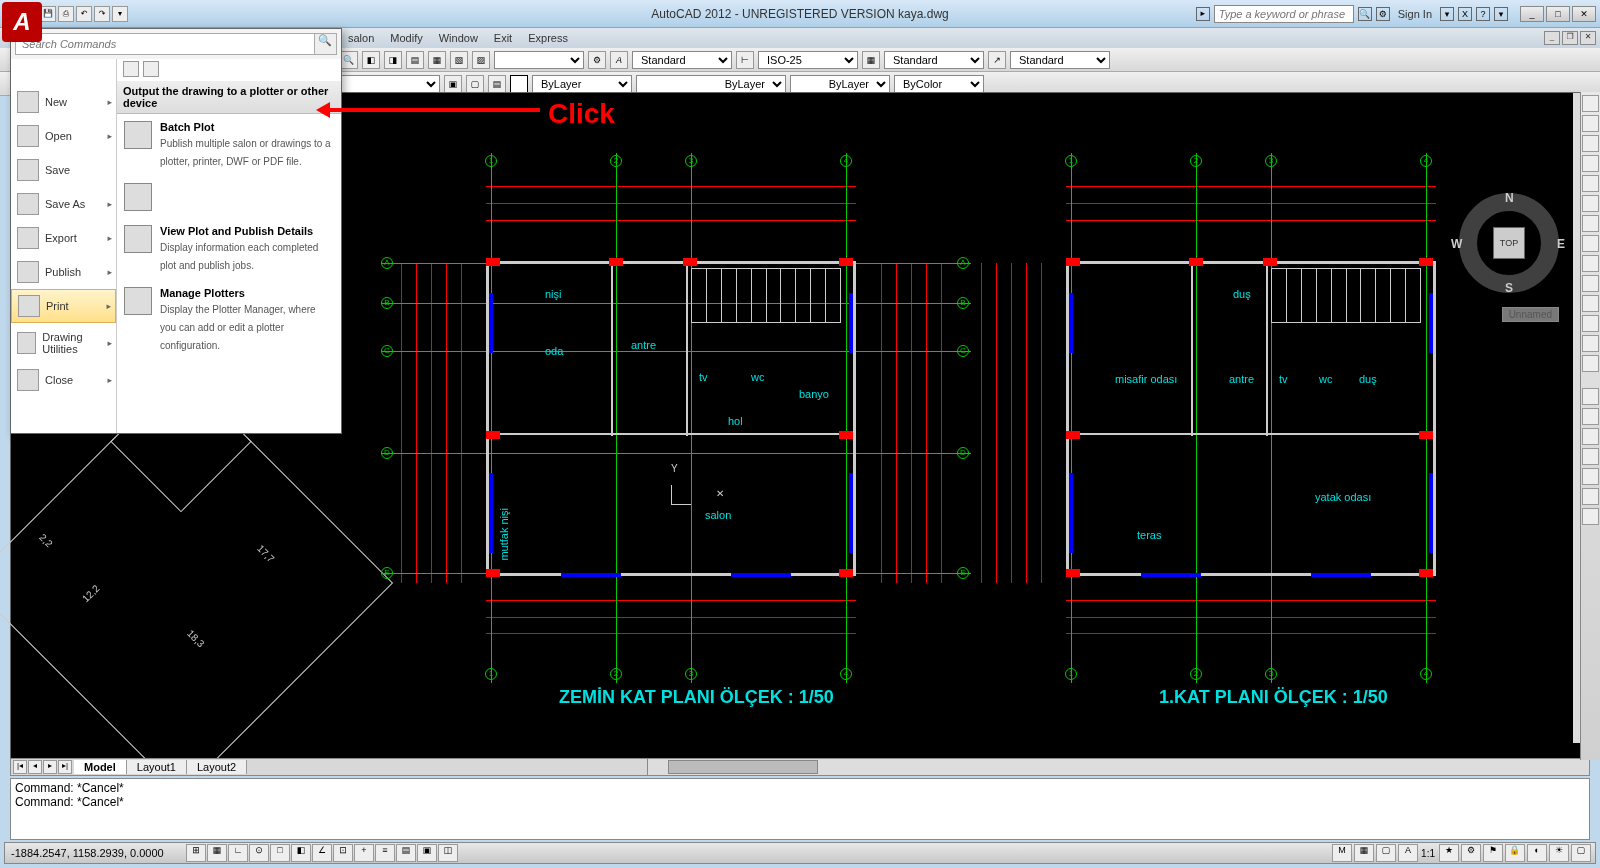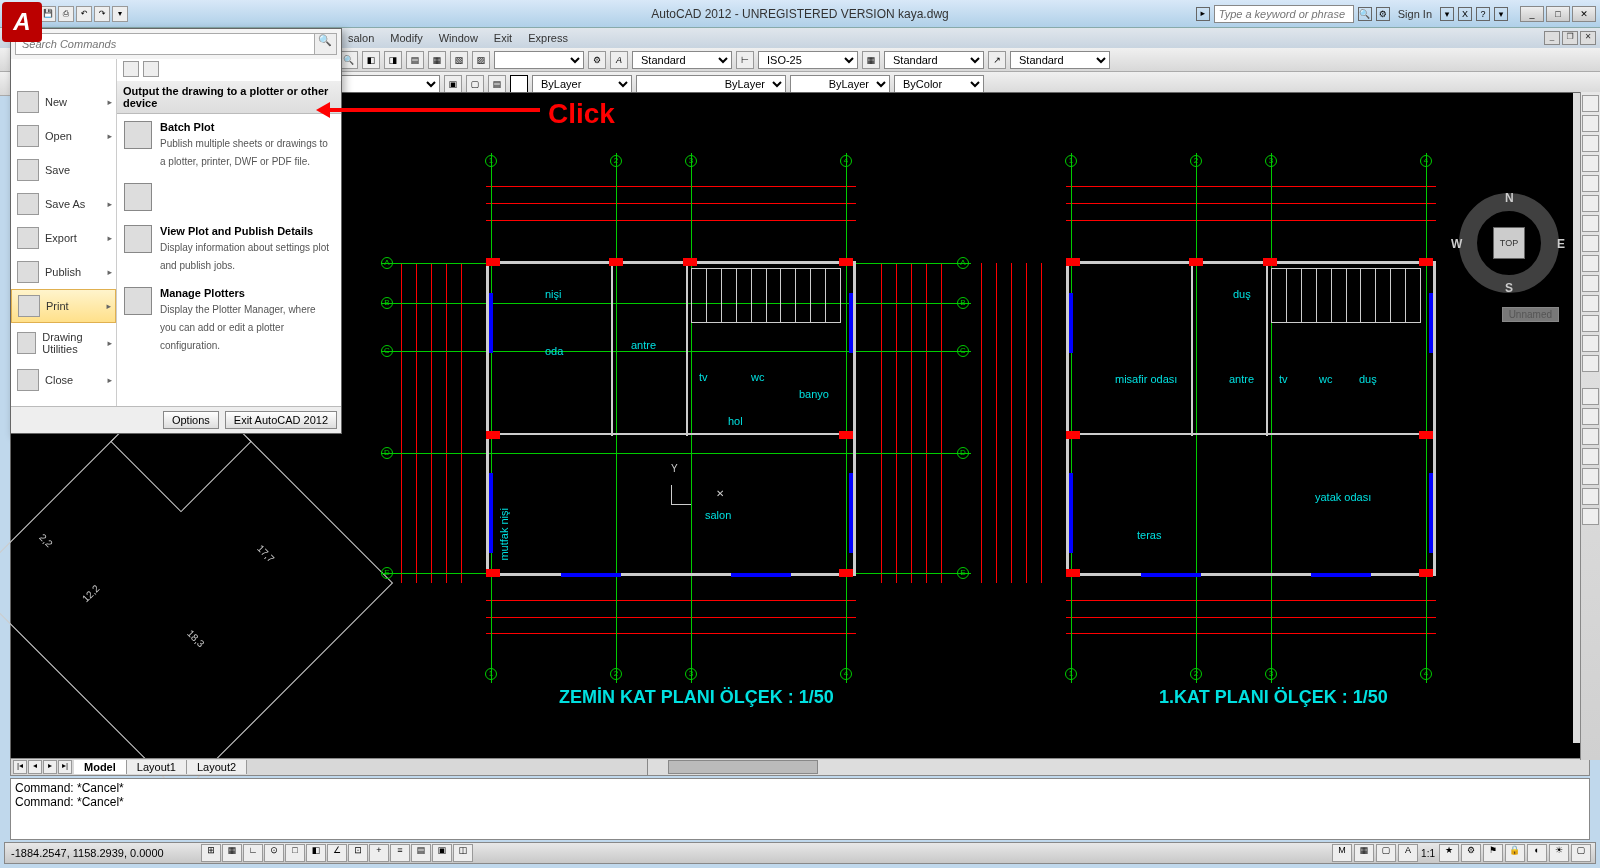--- a/index.html
+++ b/index.html
@@ -97,21 +97,21 @@
 .tabs .tab { padding:1px 10px; border-right:1px solid #999; background:#eee; }
 .tabs .tab.act { background:#fff; font-weight:bold; }
 .tabs .hsb { flex:1; margin-left:400px; background:#ddd; border-left:1px solid #888; position:relative; height:100%; }
 .tabs .hsb .th { position:absolute; left:20px; width:150px; top:1px; bottom:1px; background:#bbb; border:1px solid #888; }
 
 
 .cmd { position:absolute; bottom:28px; left:10px; right:10px; height:62px; background:#fff; border:1px solid #888; font-family:Consolas,monospace; font-size:12px; padding:2px 4px; color:#000; overflow:hidden; }
 
 
 .status { position:absolute; bottom:4px; left:4px; right:4px; height:22px; background:linear-gradient(#e8e8e8,#c8c8c8); border:1px solid #888; display:flex; align-items:center; font-size:11px; }
-.status .coords { padding:0 6px; width:195px; }
+.status .coords { padding:0 6px; width:180px; }
 .status .sbtn { width:20px; height:18px; background:#eee; border:1px solid #999; margin-left:1px; font-size:9px; text-align:center; }
 .status .right { margin-left:auto; display:flex; align-items:center; gap:1px; padding-right:4px; }
 </style>
 </head>
 <body>
 
 <div class="titlebar">
   <div class="qat">
     <div class="qat-btn">□</div>
     <div class="qat-btn">▷</div>
@@ -241,39 +241,35 @@
     </div>
     <div class="app-right">
       <div class="hdr-icons">
           <div class="ic"></div>
           <div class="ic"></div>
         </div>
       <div class="hdr">Output the drawing to a plotter or other device</div>
       <div class="items">
         <div class="item">
             <div class="ic"></div>
-            <div class="txt"><b>Batch Plot</b><span>Publish multiple sheets or drawings to a plotter, printer, DWF or PDF file.</span></div>
+            <div class="txt"><b>Batch Plot</b><span>Publish multiple salon or drawings to a plotter, printer, DWF or PDF file.</span></div>
           </div>
         <div class="item">
             <div class="ic"></div>
           </div>
         <div class="item">
             <div class="ic"></div>
-            <div class="txt"><b>View Plot and Publish Details</b><span>Display information about settings plot and publish jobs.</span></div>
+            <div class="txt"><b>View Plot and Publish Details</b><span>Display information each completed plot and publish jobs.</span></div>
           </div>
         <div class="item">
             <div class="ic"></div>
             <div class="txt"><b>Manage Plotters</b><span>Display the Plotter Manager, where you can add or edit a plotter configuration.</span></div>
           </div>
       </div>
     </div>
-  </div>
-  <div class="app-footer">
-    <button>Options</button>
-    <button>Exit AutoCAD 2012</button>
   </div>
 </div>
 
 <div class="click-arrow"></div>
 <div class="click-label">Click</div>
 
 <div class="canvas-wrap">
   <div class="dwg">
 
     <div class="iso" style="left:20px;top:340px;width:300px;height:300px;transform:rotate(45deg);border:none">

